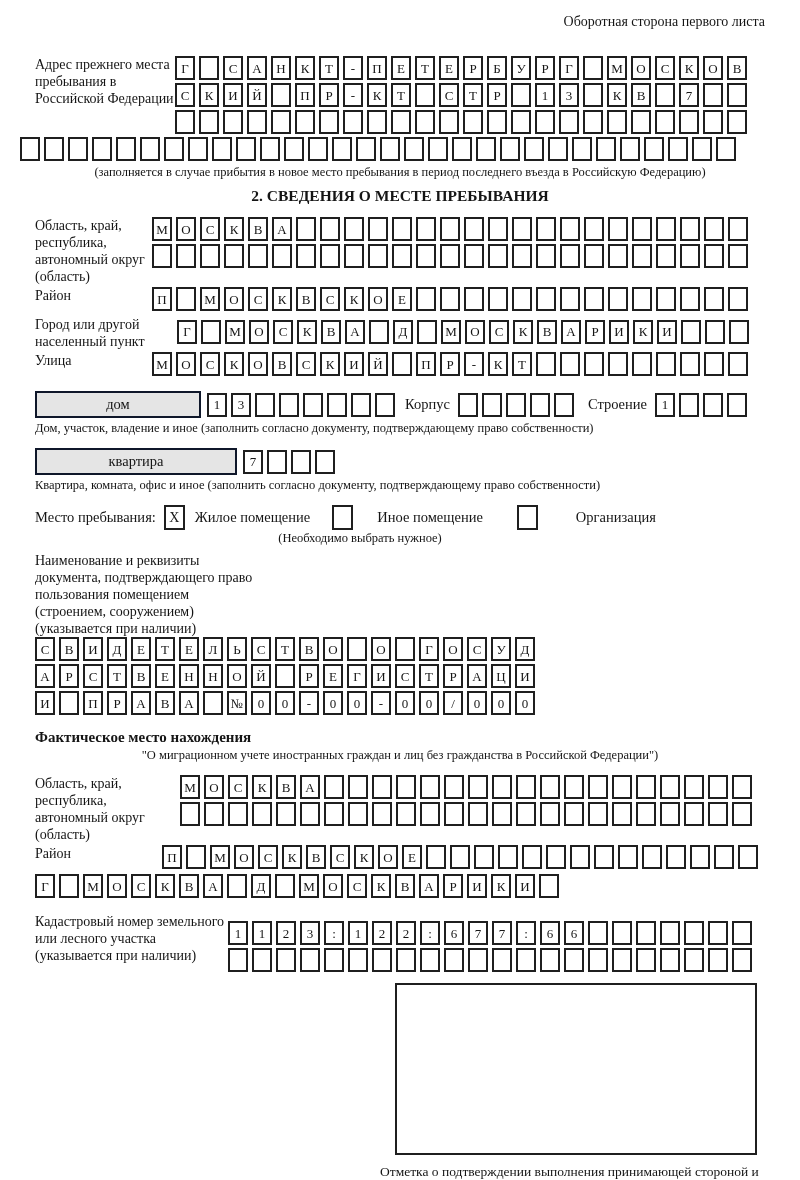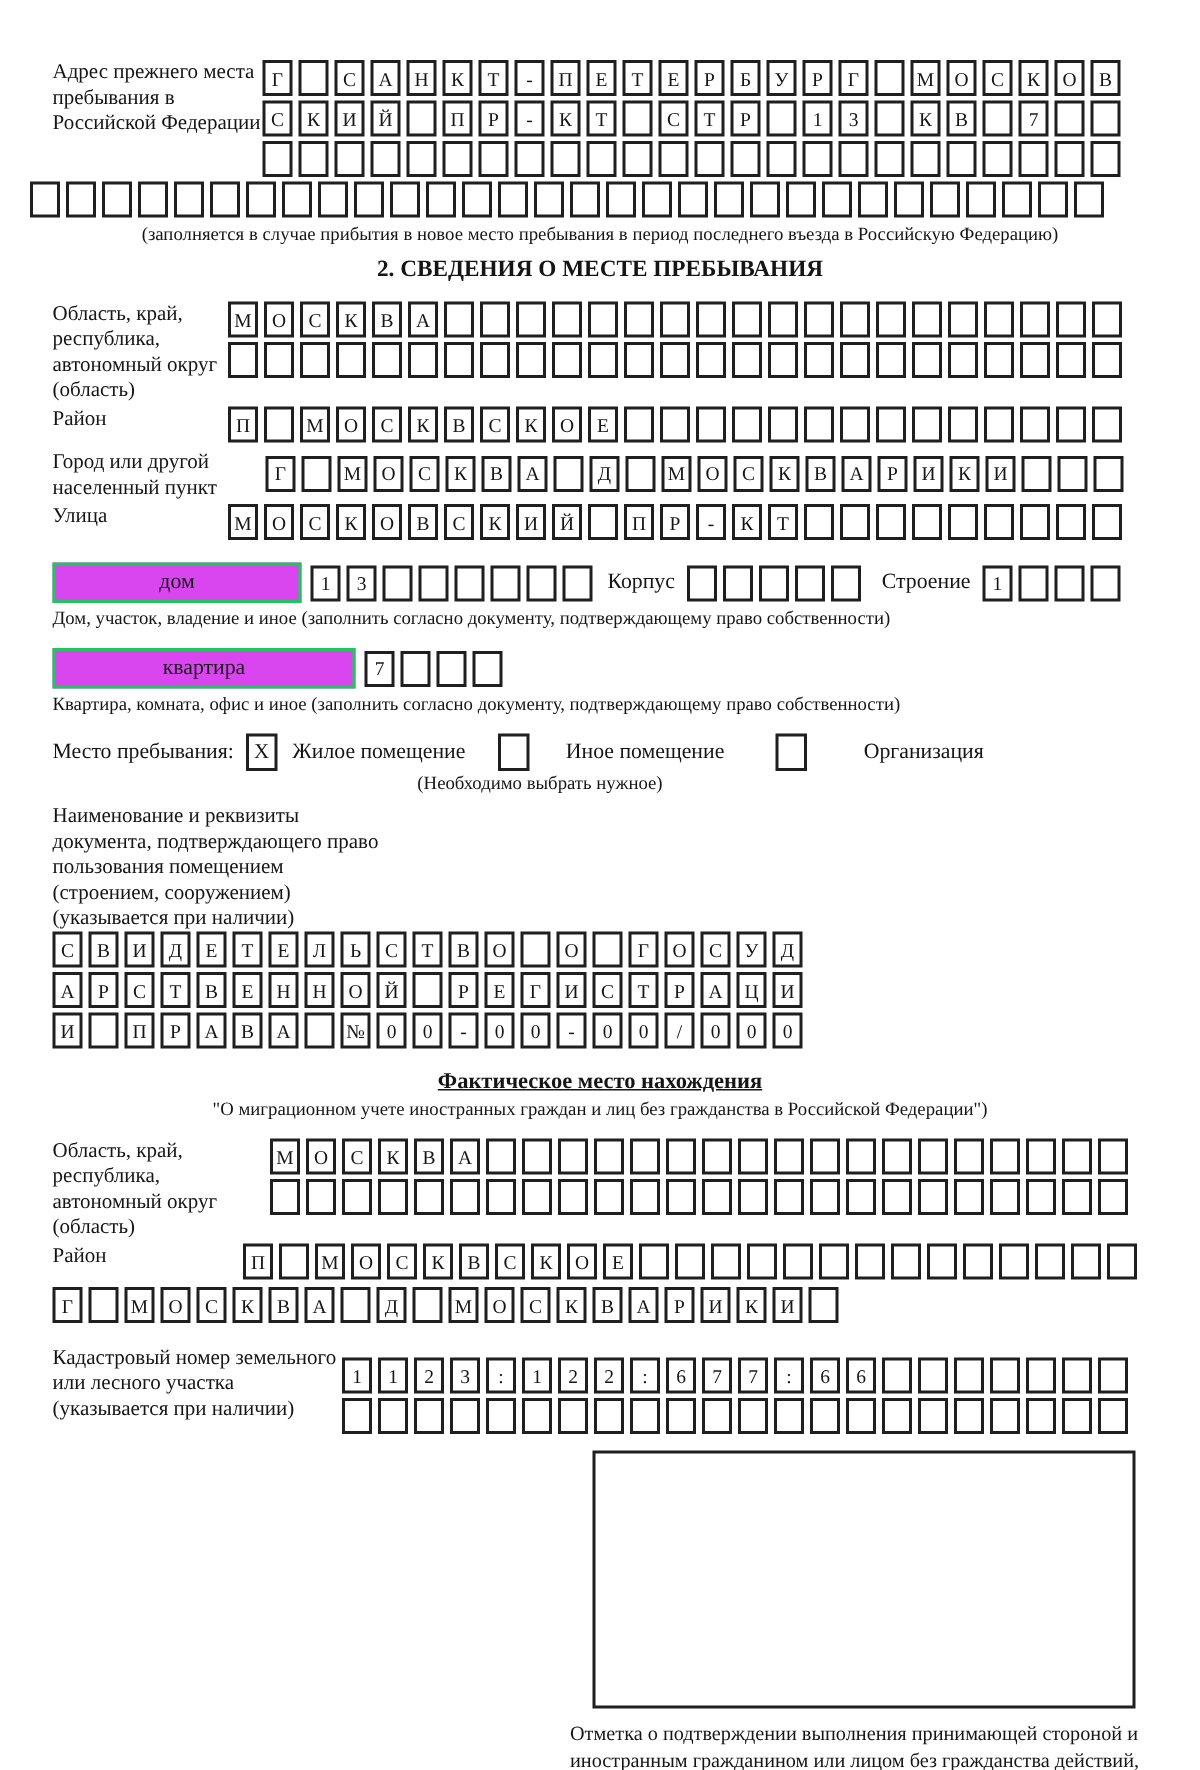--- a/index.html
+++ b/index.html
@@ -19,26 +19,26 @@
   .cellrow { display:flex; gap:4px; margin-bottom:3px; }
   .cell {
     flex:0 0 20px; width:20px; height:24px; box-sizing:border-box;
     border:2px solid #1f1f1f; display:flex; align-items:center; justify-content:center;
     font-size:13px; line-height:1; background:#fff;
   }
   .note { font-size:12.5px; line-height:16px; }
   .c { text-align:center; }
 
   .sec-title { font-size:15.5px; font-weight:bold; text-align:center; margin-top:6px; line-height:19px; }
-  .sub-title { font-size:15px; font-weight:bold; text-align:center; margin-top:10px; line-height:19px;text-decoration:underline; }
+  .sub-title { font-size:15px; font-weight:bold; text-align:left; margin-top:10px; line-height:19px; }
 
   .widebox {
-    box-sizing:border-box; border:2px solid #22c55e; height:27px;
+    box-sizing:border-box; border:2px solid #0f172a; height:27px;
     display:flex; align-items:center; justify-content:center; font-size:14.5px;
-    background:#d946ef;
+    background:#e5e5e5;
   }
   .inline-row { display:flex; align-items:center; }
   .inline-lbl { font-size:14.5px; }
 
   .checkbox {
     box-sizing:border-box; width:21px; height:25px; border:2px solid #1f1f1f;
     display:flex; align-items:center; justify-content:center; font-size:14px; background:#fff;
   }
 
   .stamp-box {
@@ -51,20 +51,21 @@
   }
 
   
   .mt2 { margin-top:2px; } .mt4 { margin-top:12px; } .mt6 { margin-top:6px;flex-direction:column; }
 </style>
 </head>
 <body>
 
 <div class="page">
 
+  <div class="corner-note">Оборотная сторона первого листа</div>
 
   <div class="frow" style="margin-top:26px;">
     <div class="lbl" style="width:140px;">Адрес прежнего места пребывания в Российской Федерации</div>
     <div class="rows">
       <div class="cellrow">
           <span class="cell">Г</span>
           <span class="cell"></span>
           <span class="cell">С</span>
           <span class="cell">А</span>
           <span class="cell">Н</span>

